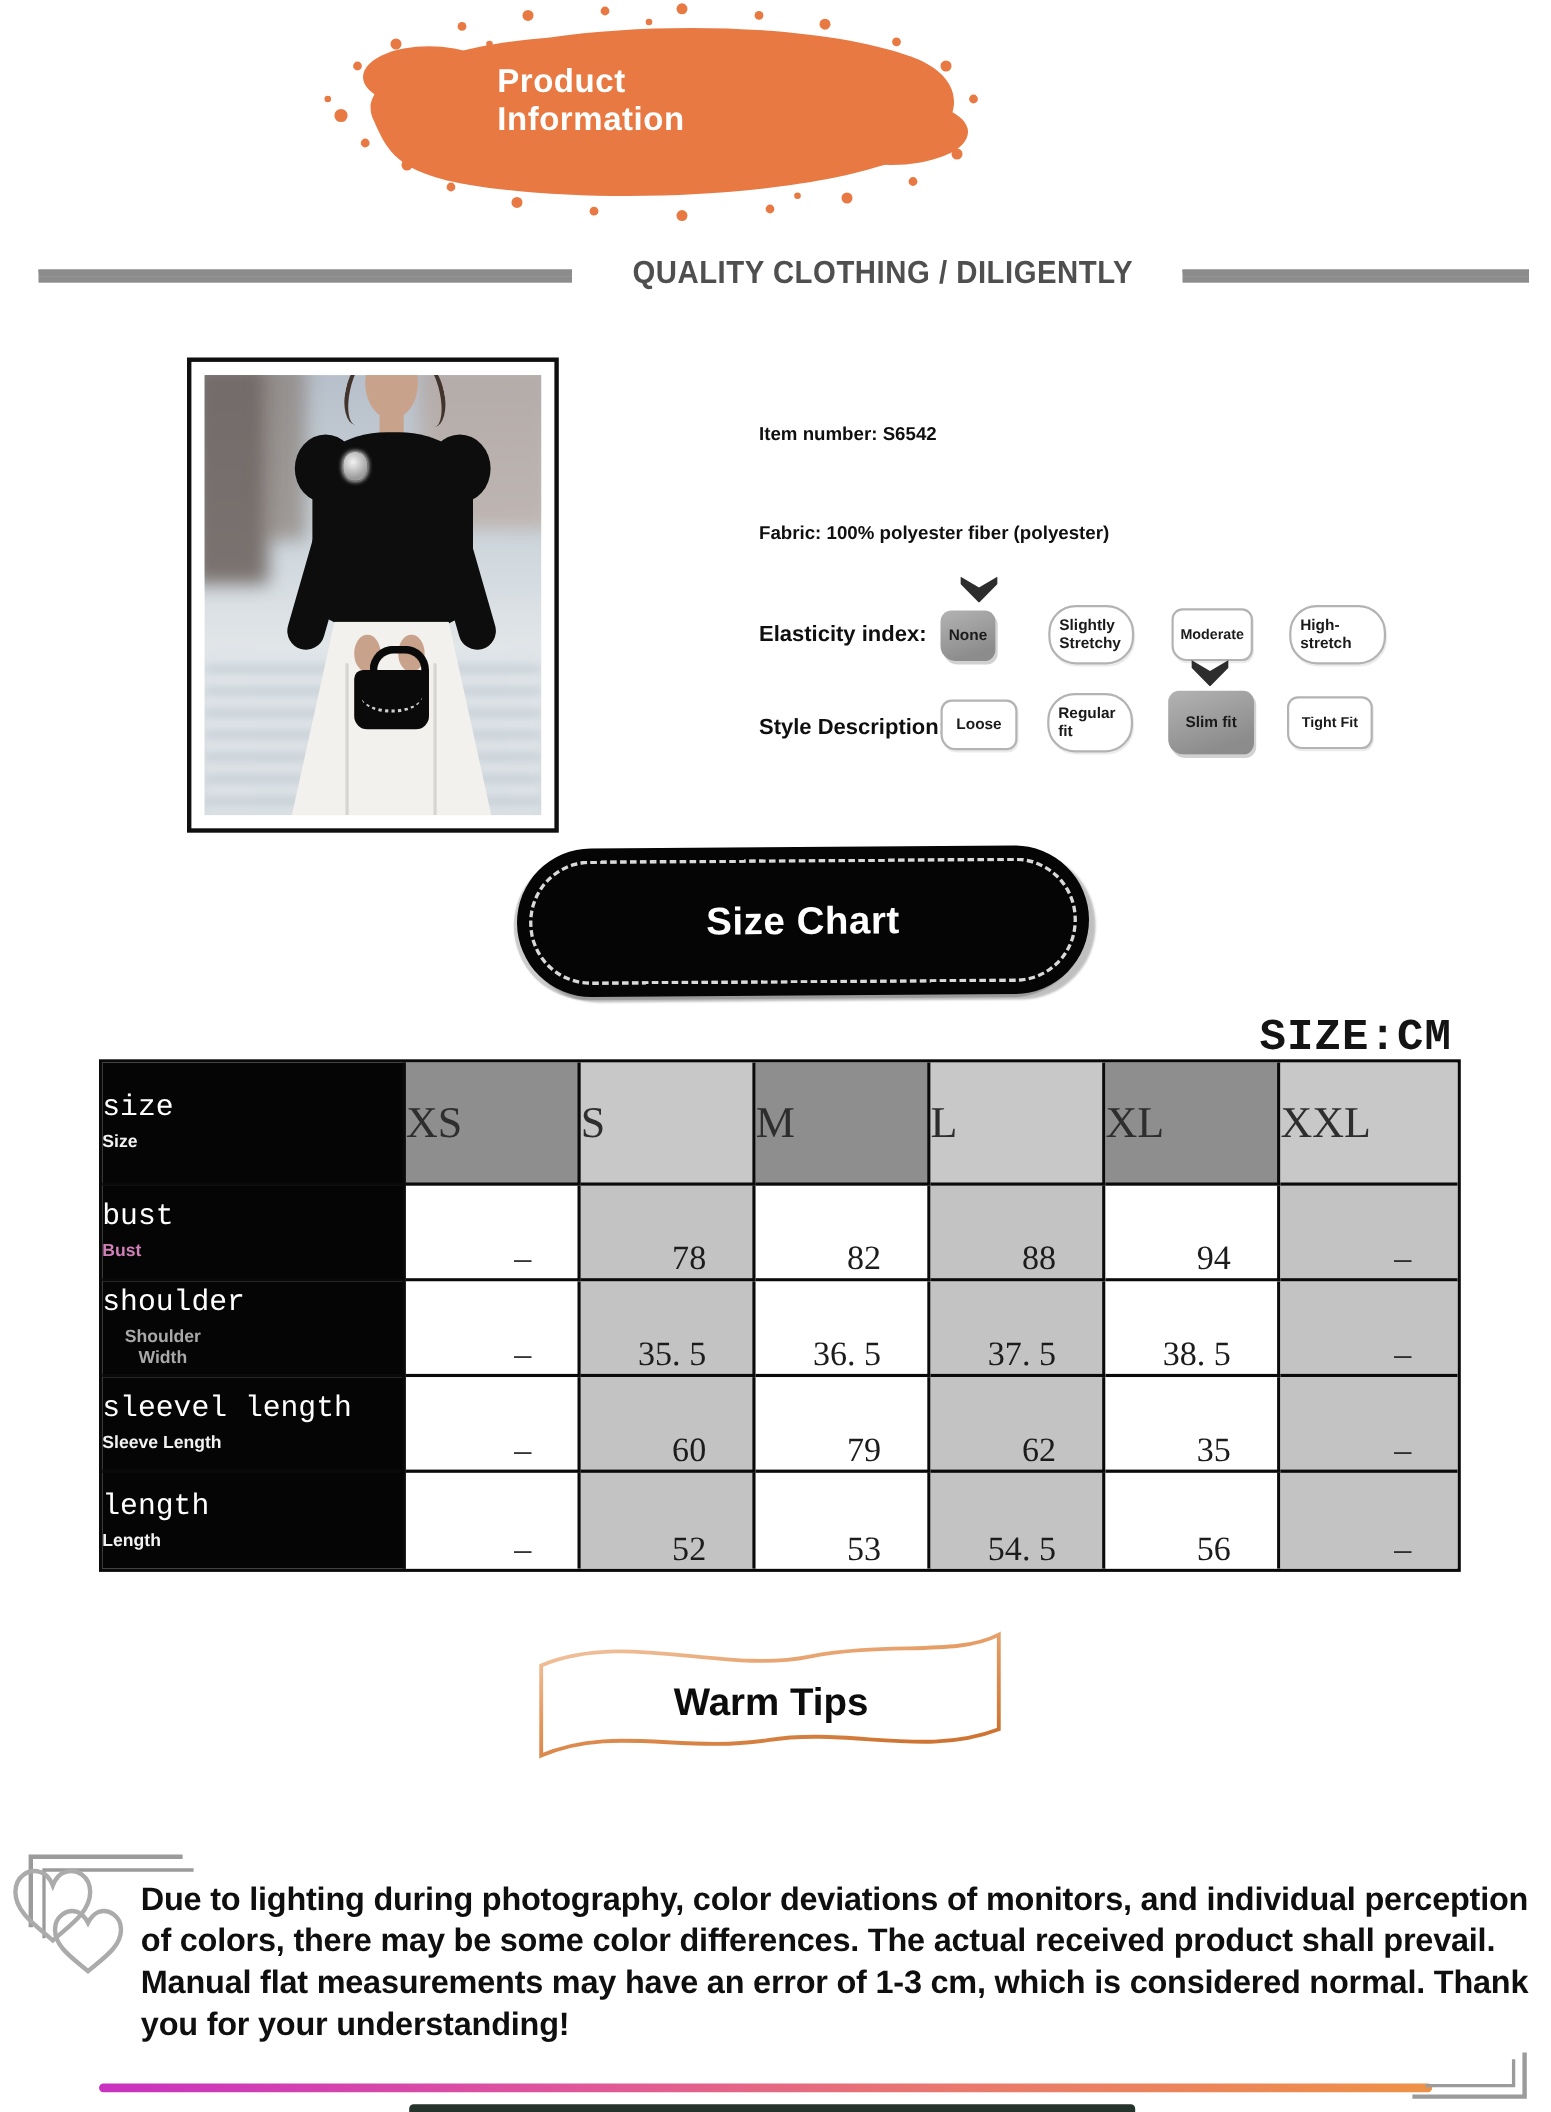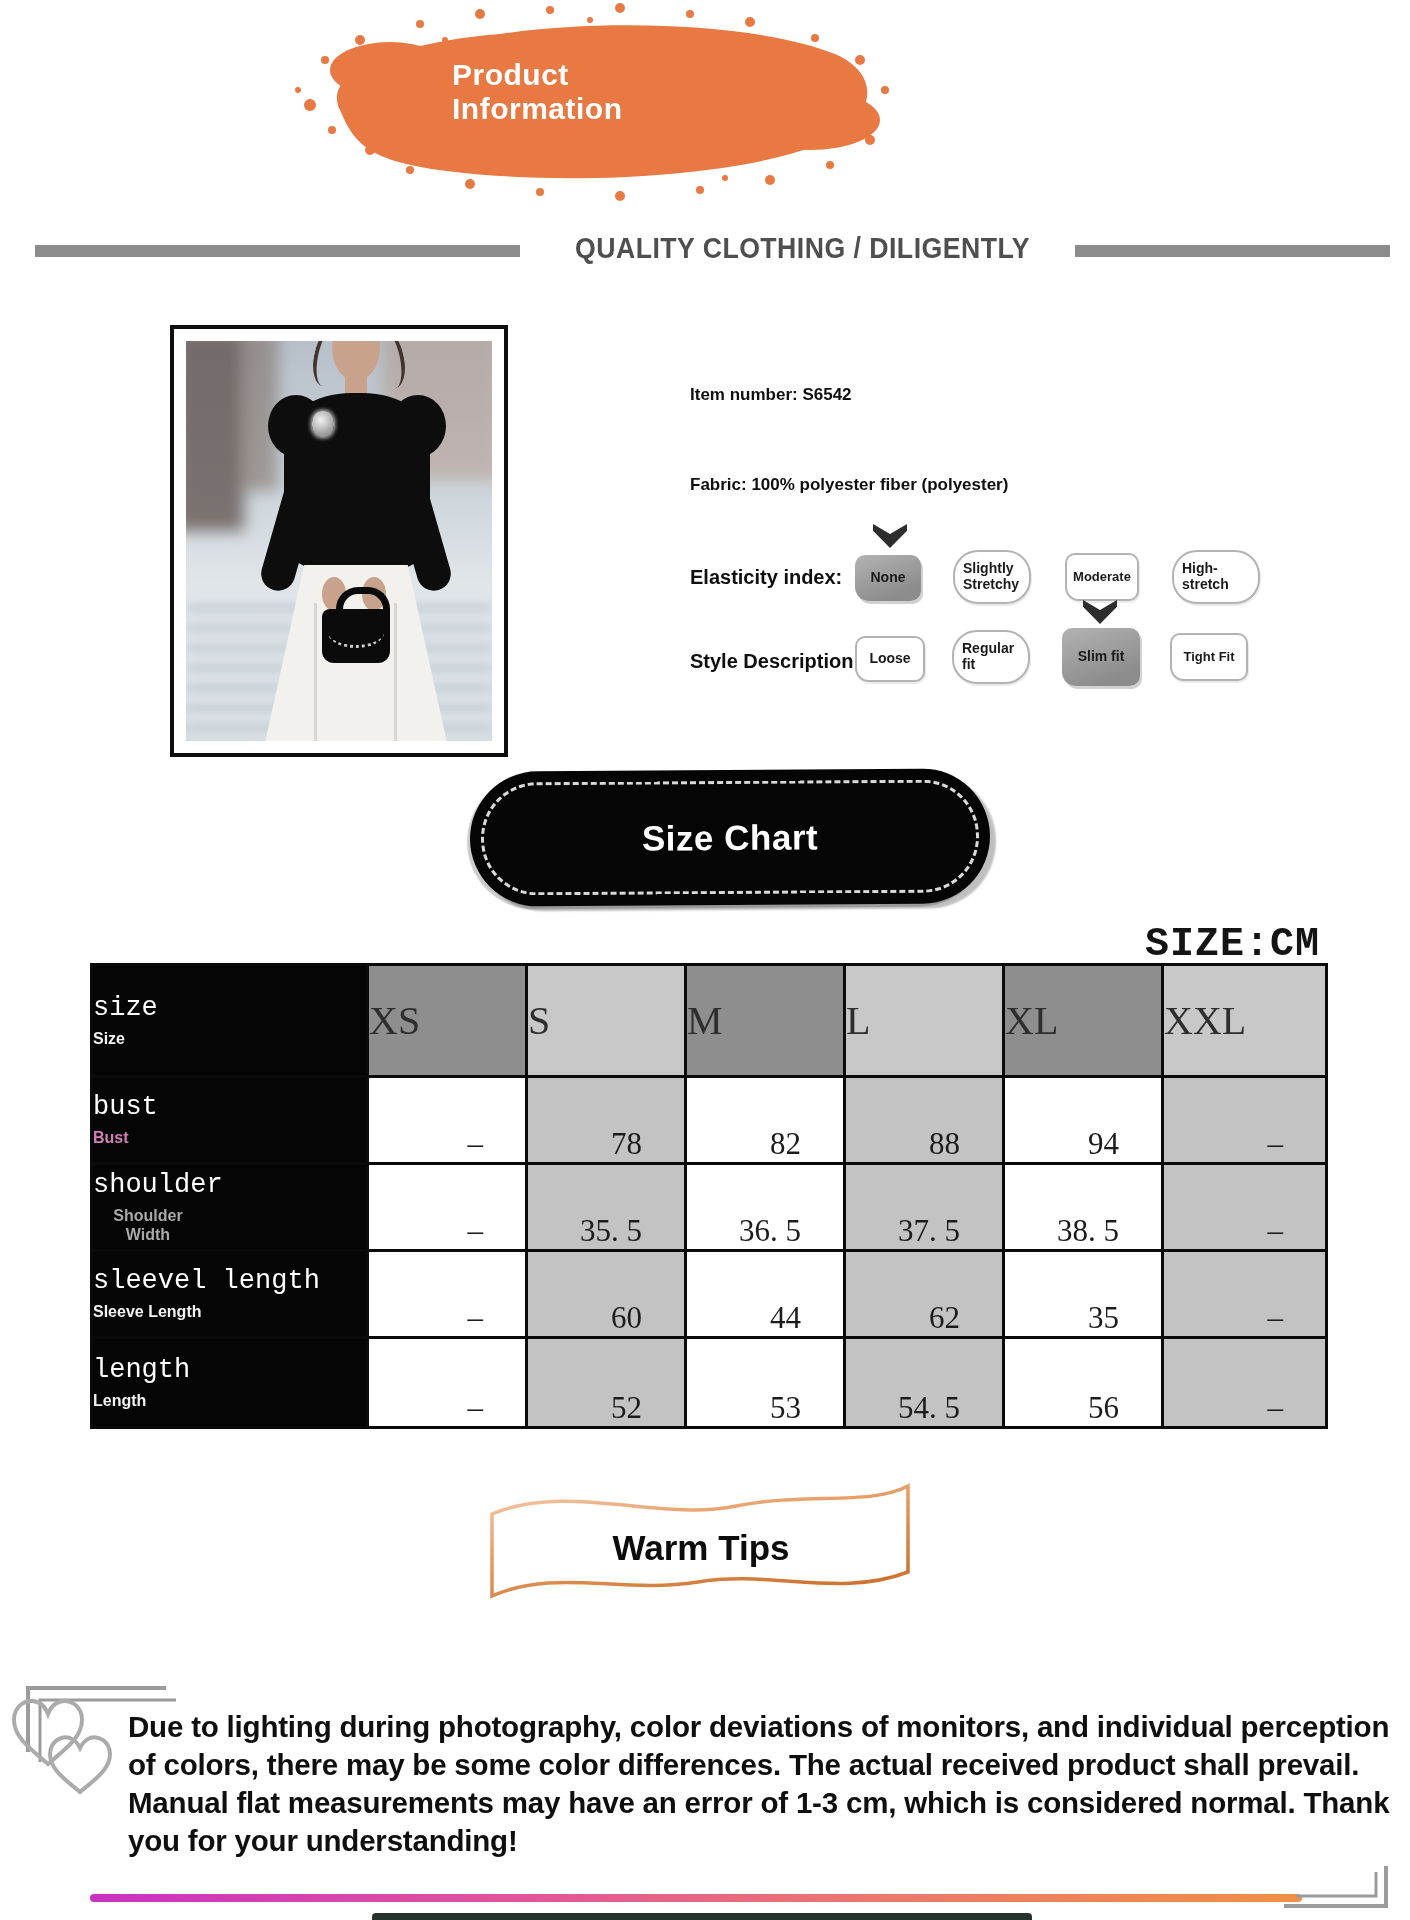--- a/index.html
+++ b/index.html
@@ -73,21 +73,21 @@
         border-radius:10px 10px 10px 14px;display:flex;align-items:center;justify-content:center;
         font-size:14px;font-weight:bold;color:#1a1a1a;line-height:1.12;text-align:center;
         box-shadow:1px 2px 0 rgba(0,0,0,.08);}
   .chip.two-line{justify-content:flex-start;text-align:left;padding-left:8px;border-radius:25px;}
   .chip.selected{background:linear-gradient(160deg,#b3b3b3 0%,#8c8c8c 80%);border:none;
                  box-shadow:2px 3px 0 rgba(0,0,0,.18);}
   .sel-arrow{position:absolute;width:34px;height:24px;background:#2d2d2d;
              clip-path:polygon(0 0,50% 42%,100% 0,100% 28%,50% 100%,0 28%);}
   #arrow-none{left:873px;top:524px;}
   #arrow-slim{left:1083px;top:600px;}
-  #chip-none{left:855px;top:555px;width:66px;height:46px;}
+  #chip-none{left:855px;top:555px;width:50px;height:46px;}
   #chip-slightly{left:953px;top:550px;width:78px;height:54px;}
   #chip-moderate{left:1065px;top:553px;width:74px;height:48px;font-size:13px;}
   #chip-high{left:1172px;top:550px;width:88px;height:54px;}
   #chip-loose{left:855px;top:636px;width:70px;height:46px;}
   #chip-regular{left:952px;top:630px;width:78px;height:54px;}
   #chip-slim{left:1062px;top:628px;width:78px;height:58px;}
   #chip-tight{left:1170px;top:633px;width:78px;height:48px;font-size:13px;}
 
   
   #size-badge{left:470px;top:770px;width:520px;height:135px;background:#050505;
@@ -323,21 +323,21 @@
       <div class="primary">sleevel length</div>
       <div class="secondary sub-white">Sleeve Length</div>
     </div>
     <div class="cell val v-white">
         <span>–</span>
       </div>
     <div class="cell val v-gray">
         <span>60</span>
       </div>
     <div class="cell val v-white">
-        <span>44</span>
+        <span>79</span>
       </div>
     <div class="cell val v-gray">
         <span>62</span>
       </div>
     <div class="cell val v-white">
         <span>35</span>
       </div>
     <div class="cell val v-gray last-col">
         <span>–</span>
       </div>

